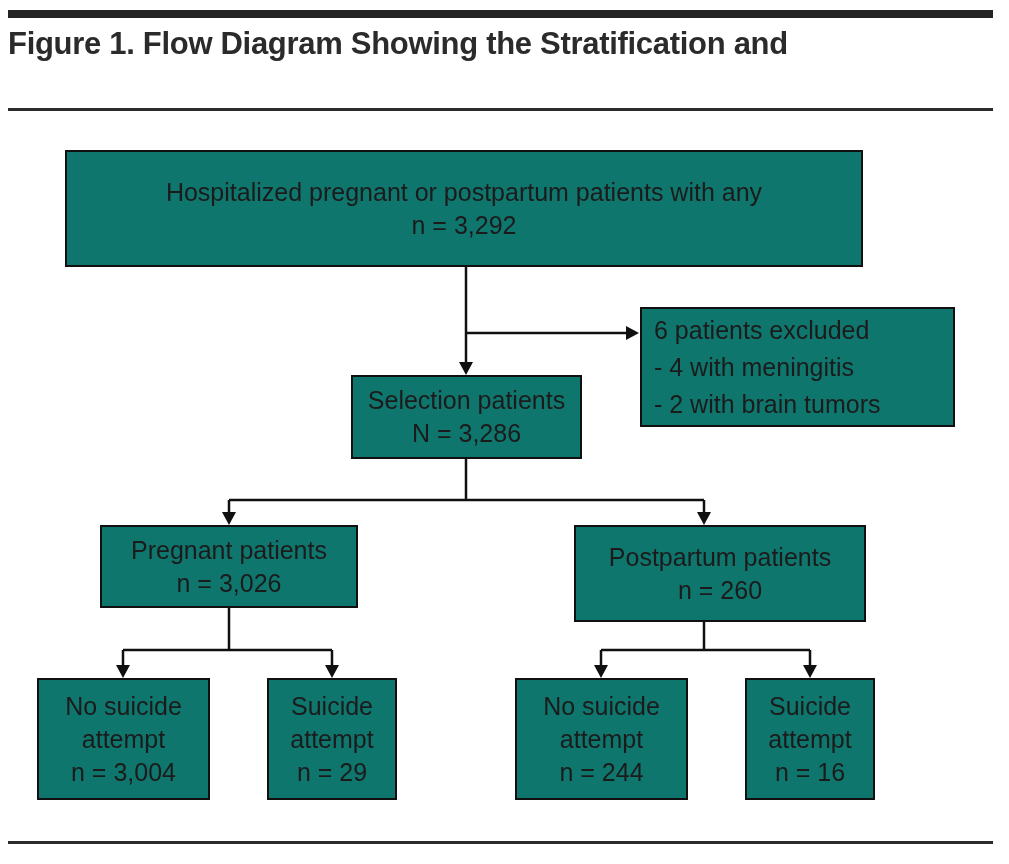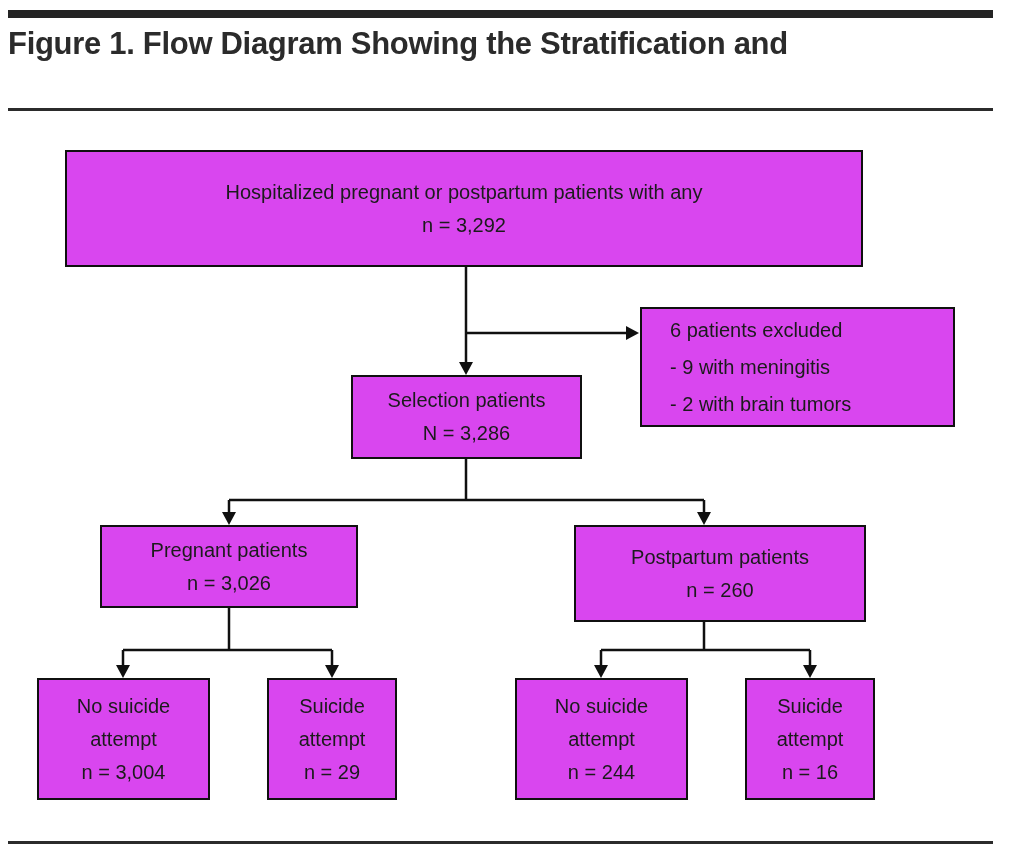--- a/index.html
+++ b/index.html
@@ -38,37 +38,37 @@
     position: absolute;
     left: 8px;
     width: 985px;
     background: #2b2b2b;
   }
   .rule-under-title { top: 108px; height: 3px; }
   .rule-bottom { top: 841px; height: 3px; }
 
   .box {
     position: absolute;
-    background: #d946ef;
+    background: #0f766e;
     border: 2.5px solid #101010;
     display: flex;
     flex-direction: column;
     justify-content: center;
     align-items: center;
     text-align: center;
-    font-size: 20px;
+    font-size: 25px;
     line-height: 33px;
     color: #1b1b1b;
   }
   .box .line { white-space: nowrap; }
 
   #box-source      { left: 65px;  top: 150px; width: 798px; height: 117px; }
   #box-excluded    { left: 640px; top: 307px; width: 315px; height: 120px;
                      align-items: flex-start; text-align: left;
-                     padding-left: 28px; line-height: 37px; }
+                     padding-left: 12px; line-height: 37px; }
   #box-eligible    { left: 351px; top: 375px; width: 231px; height: 84px; }
   #box-pregnant    { left: 100px; top: 525px; width: 258px; height: 83px; }
   #box-postpartum  { left: 574px; top: 525px; width: 292px; height: 97px; }
   #box-preg-no     { left: 37px;  top: 678px; width: 173px; height: 122px; }
   #box-preg-yes    { left: 267px; top: 678px; width: 130px; height: 122px; }
   #box-post-no     { left: 515px; top: 678px; width: 173px; height: 122px; }
   #box-post-yes    { left: 745px; top: 678px; width: 130px; height: 122px; }
 
   svg.connectors {
     position: absolute;
@@ -116,21 +116,21 @@
     <polygon points="803,665 817,665 810,678"></polygon>
   </svg>
 
   <div class="box" id="box-source">
     <div class="line">Hospitalized pregnant or postpartum patients with any</div>
     <div class="line">n = 3,292</div>
   </div>
 
   <div class="box" id="box-excluded">
     <div class="line">6 patients excluded</div>
-    <div class="line">- 9 with meningitis</div>
+    <div class="line">- 4 with meningitis</div>
     <div class="line">- 2 with brain tumors</div>
   </div>
 
   <div class="box" id="box-eligible">
     <div class="line">Selection patients</div>
     <div class="line">N = 3,286</div>
   </div>
 
   <div class="box" id="box-pregnant">
     <div class="line">Pregnant patients</div>

